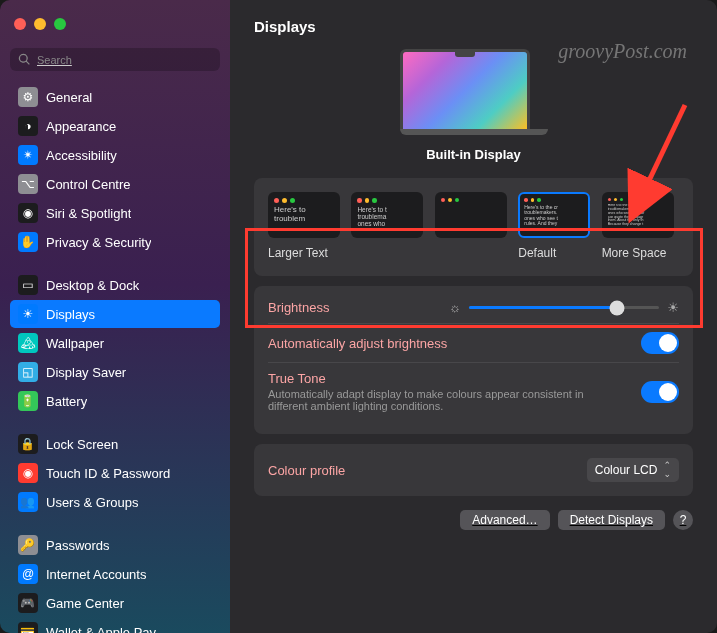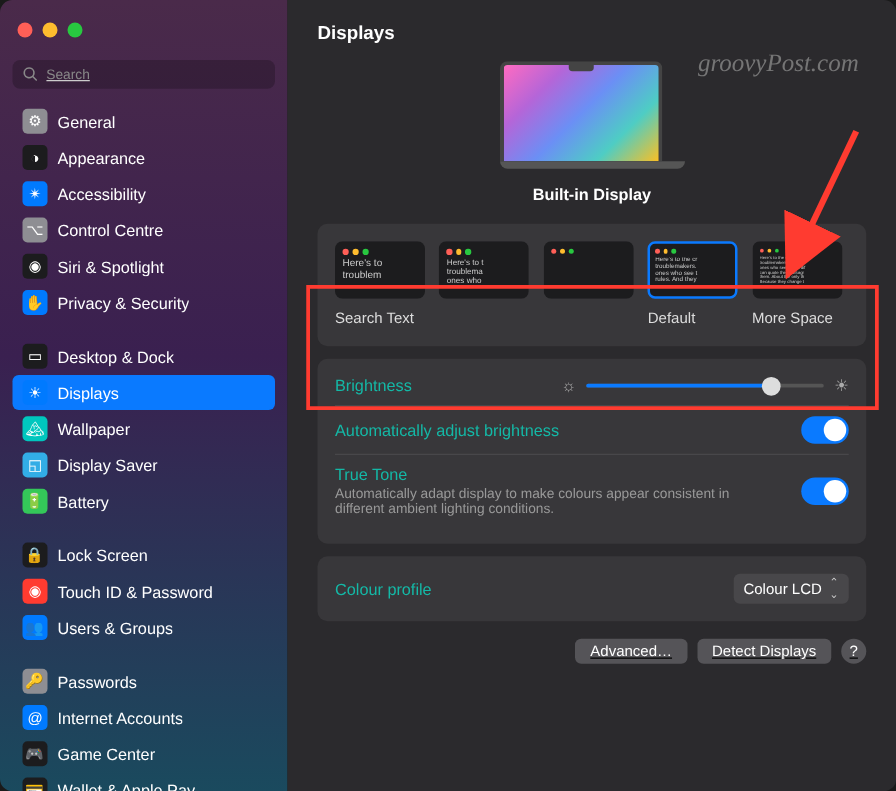--- a/index.html
+++ b/index.html
@@ -55,21 +55,21 @@
     .res-dots { display: flex; gap: 3px; margin-bottom: 3px; }
     .res-dots span { border-radius: 50%; }
     .res-dots .r { background: #ff5f57; }
     .res-dots .y { background: #febc2e; }
     .res-dots .g { background: #28c840; }
     .res-text { color: #ccc; line-height: 1.1; overflow: hidden; }
     .res-label { color: #ddd; font-size: 12px; margin-top: 8px; height: 16px; }
     
     .setting-row { display: flex; align-items: center; justify-content: space-between; padding: 8px 0; border-top: 1px solid #48474a; }
     .setting-row:first-child { border-top: none; padding-top: 0; }
-    .setting-label { color: #14b8a6; font-size: 13px; }
+    .setting-label { color: #fca5a5; font-size: 13px; }
     .setting-desc { color: #999; font-size: 11px; margin-top: 2px; max-width: 350px; }
     
     .slider-wrap { display: flex; align-items: center; gap: 8px; flex: 1; max-width: 230px; }
     .slider { flex: 1; height: 3px; background: #555; border-radius: 2px; position: relative; }
     .slider-fill { position: absolute; left: 0; top: 0; height: 100%; width: 78%; background: #0a7aff; border-radius: 2px; }
     .slider-thumb { position: absolute; left: 78%; top: 50%; transform: translate(-50%, -50%); width: 15px; height: 15px; background: #ddd; border-radius: 50%; }
     .sun-icon { color: #aaa; font-size: 13px; }
     
     .toggle { width: 38px; height: 22px; background: #0a7aff; border-radius: 11px; position: relative; cursor: pointer; }
     .toggle::after { content: ''; position: absolute; right: 2px; top: 2px; width: 18px; height: 18px; background: #fff; border-radius: 50%; }
@@ -200,21 +200,21 @@
           <div class="res-opt">
             <div class="res-thumb">
               <div class="res-dots">
                 <span class="r" style="width: 5px; height: 5px;"></span>
                 <span class="y" style="width: 5px; height: 5px;"></span>
                 <span class="g" style="width: 5px; height: 5px;"></span>
               </div>
               <div class="res-text" style="font-size: 8px; white-space: pre;">Here's to
 troublem</div>
             </div>
-            <div class="res-label">Search Text</div>
+            <div class="res-label">Larger Text</div>
           </div>
           <div class="res-opt">
             <div class="res-thumb">
               <div class="res-dots">
                 <span class="r" style="width: 4.5px; height: 4.5px;"></span>
                 <span class="y" style="width: 4.5px; height: 4.5px;"></span>
                 <span class="g" style="width: 4.5px; height: 4.5px;"></span>
               </div>
               <div class="res-text" style="font-size: 6.5px; white-space: pre;">Here's to t
 troublema

